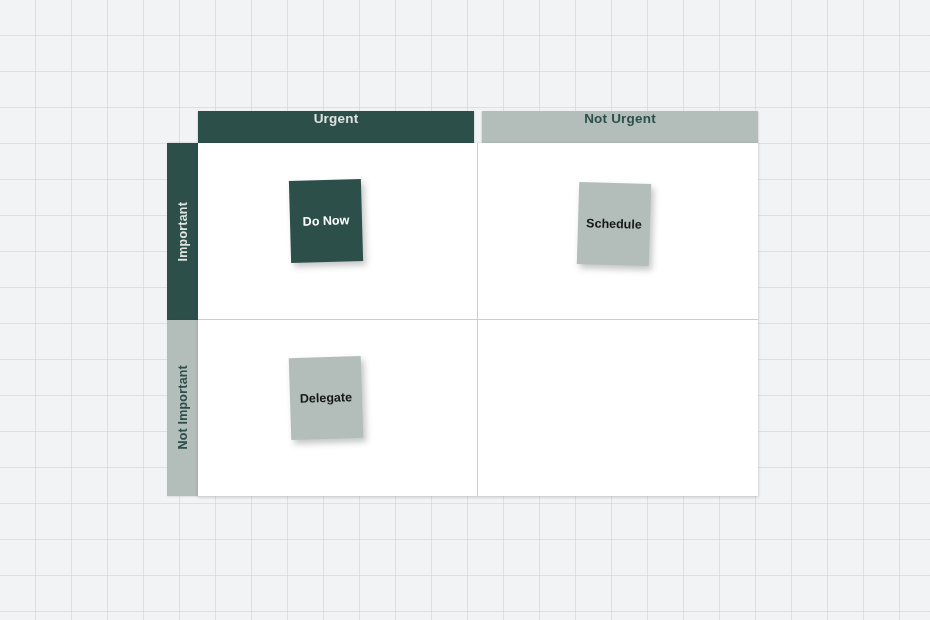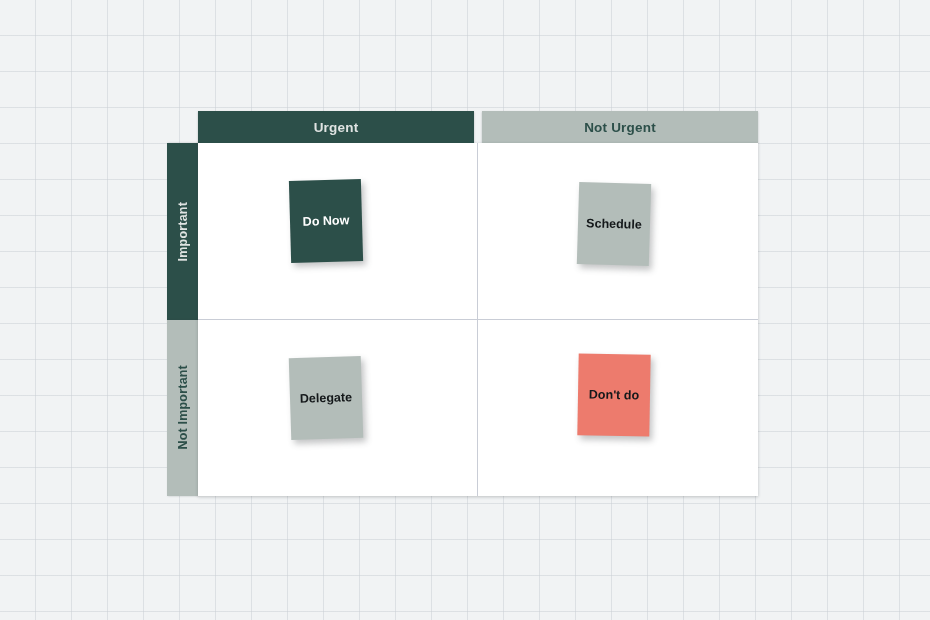--- a/index.html
+++ b/index.html
@@ -41,21 +41,20 @@
     position: absolute;
     left: 31px;
     top: 0;
     width: 560px;
     height: 32px;
     display: flex;
   }
   .col-header {
     flex: 1 1 50%;
     display: flex;
-    align-items: center;
     justify-content: center;
     font-size: 13.5px;
     font-weight: bold;
     letter-spacing: 0.2px;
     box-sizing: border-box;
     box-shadow: 0 1px 2px rgba(60,64,67,0.30);
   }
   .col-header.urgent {
     background: #2c4f49;
     color: #dfe3e2;
@@ -185,21 +184,16 @@
           <span>Schedule</span>
         </div>
       </div>
 
       <div class="quadrant q-bl">
         <div class="note gray note-delegate">
           <span>Delegate</span>
         </div>
       </div>
 
-      <div class="quadrant q-br">
-        <div class="note coral note-dont-do">
-          <span>Don't do</span>
-        </div>
-      </div>
 
     </div>
   </div>
 </div>
 
 </body></html>

